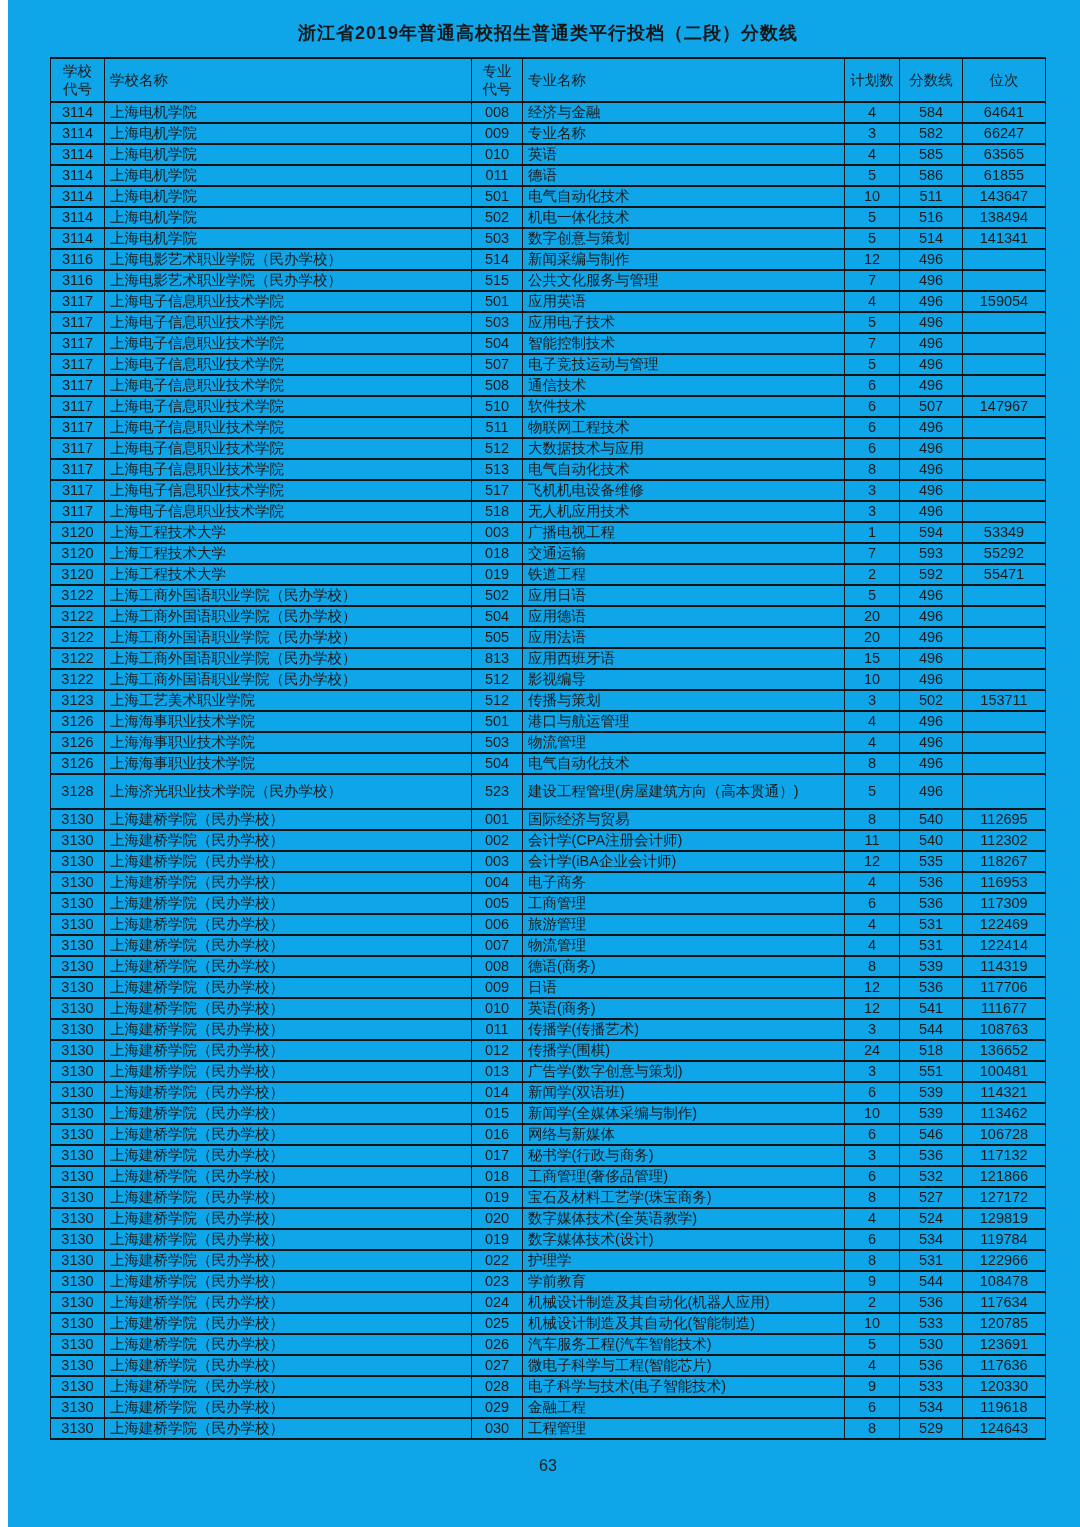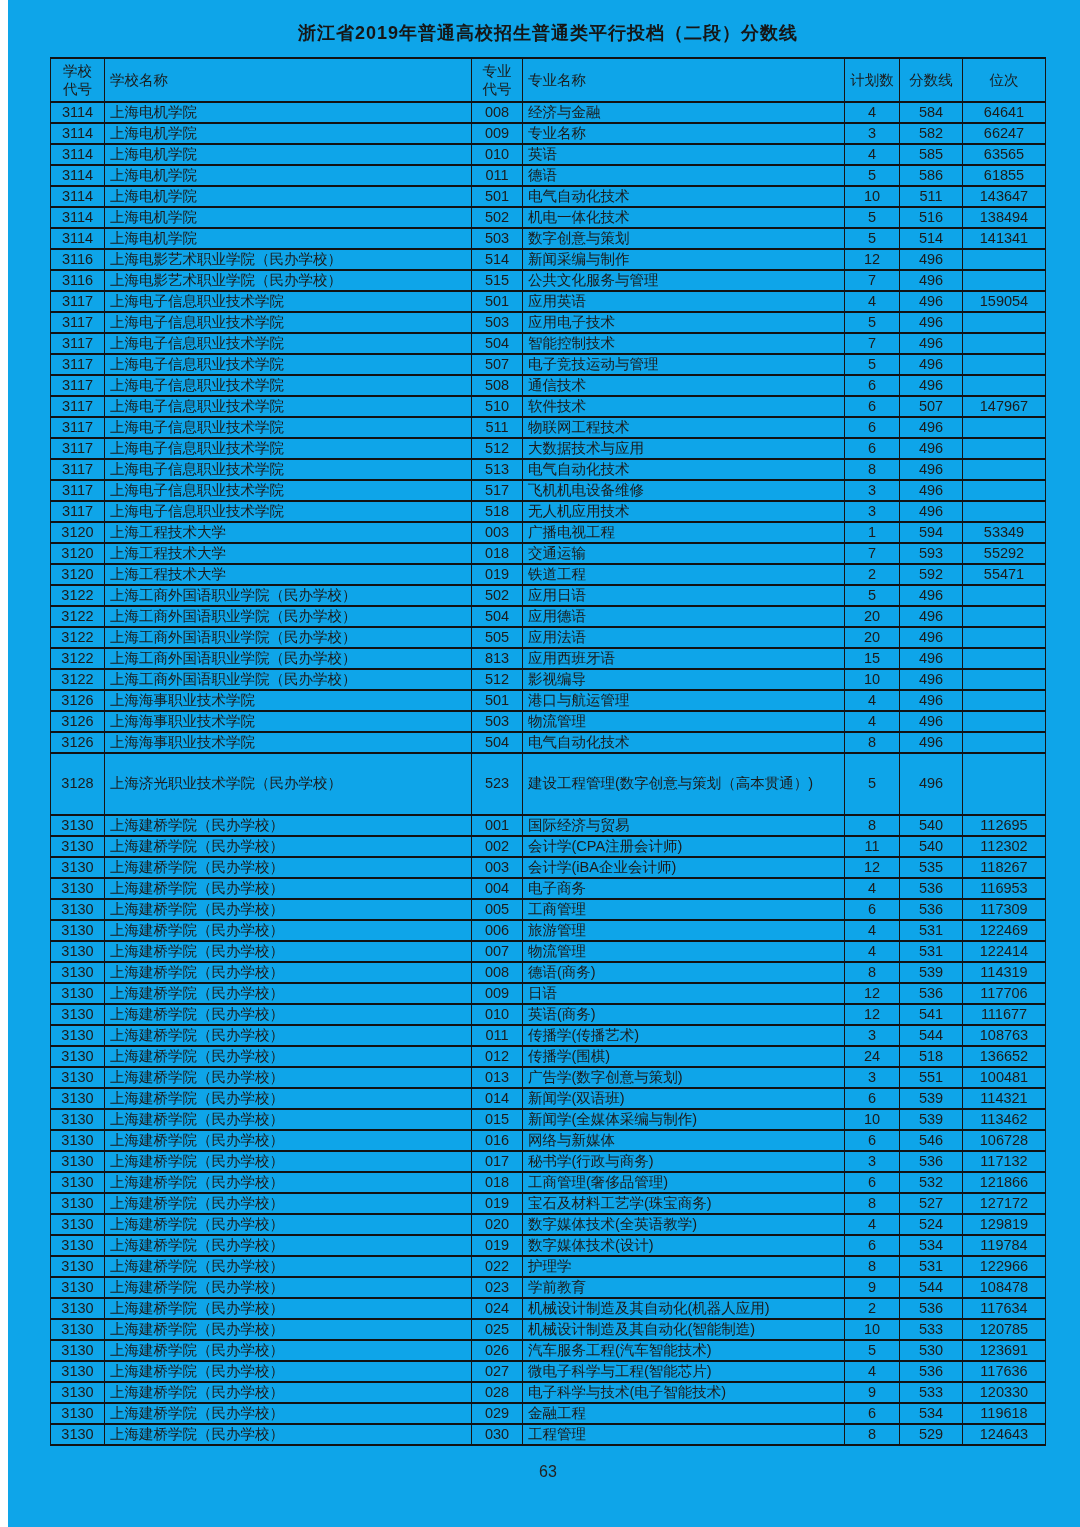--- a/index.html
+++ b/index.html
@@ -54,21 +54,21 @@
     line-height: 1.25;
     vertical-align: middle;
   }
   .score-table td {
     height: 21px;
     font-size: 14.5px;
     line-height: 1.1;
     vertical-align: middle;
   }
   .score-table tr.tall td {
-    height: 62px;
+    height: 35px;
   }
   .score-table .c { text-align: center; }
   .score-table .l { text-align: left; }
   .page-num {
     margin-top: 17px;
     text-align: center;
     font-size: 16px;
     color: #222222;
   }
 </style>
@@ -349,20 +349,29 @@
         <tr>
           <td class="c">3122</td>
           <td class="l">上海工商外国语职业学院（民办学校）</td>
           <td class="c">512</td>
           <td class="l">影视编导</td>
           <td class="c">10</td>
           <td class="c">496</td>
           <td class="c"></td>
         </tr>
         <tr>
+          <td class="c">3123</td>
+          <td class="l">上海工艺美术职业学院</td>
+          <td class="c">512</td>
+          <td class="l">传播与策划</td>
+          <td class="c">3</td>
+          <td class="c">502</td>
+          <td class="c">153711</td>
+        </tr>
+        <tr>
           <td class="c">3126</td>
           <td class="l">上海海事职业技术学院</td>
           <td class="c">501</td>
           <td class="l">港口与航运管理</td>
           <td class="c">4</td>
           <td class="c">496</td>
           <td class="c"></td>
         </tr>
         <tr>
           <td class="c">3126</td>
@@ -379,21 +388,21 @@
           <td class="c">504</td>
           <td class="l">电气自动化技术</td>
           <td class="c">8</td>
           <td class="c">496</td>
           <td class="c"></td>
         </tr>
         <tr class="tall">
           <td class="c">3128</td>
           <td class="l">上海济光职业技术学院（民办学校）</td>
           <td class="c">523</td>
-          <td class="l">建设工程管理(数字创意与策划（高本贯通）)</td>
+          <td class="l">建设工程管理(房屋建筑方向（高本贯通）)</td>
           <td class="c">5</td>
           <td class="c">496</td>
           <td class="c"></td>
         </tr>
         <tr>
           <td class="c">3130</td>
           <td class="l">上海建桥学院（民办学校）</td>
           <td class="c">001</td>
           <td class="l">国际经济与贸易</td>
           <td class="c">8</td>

